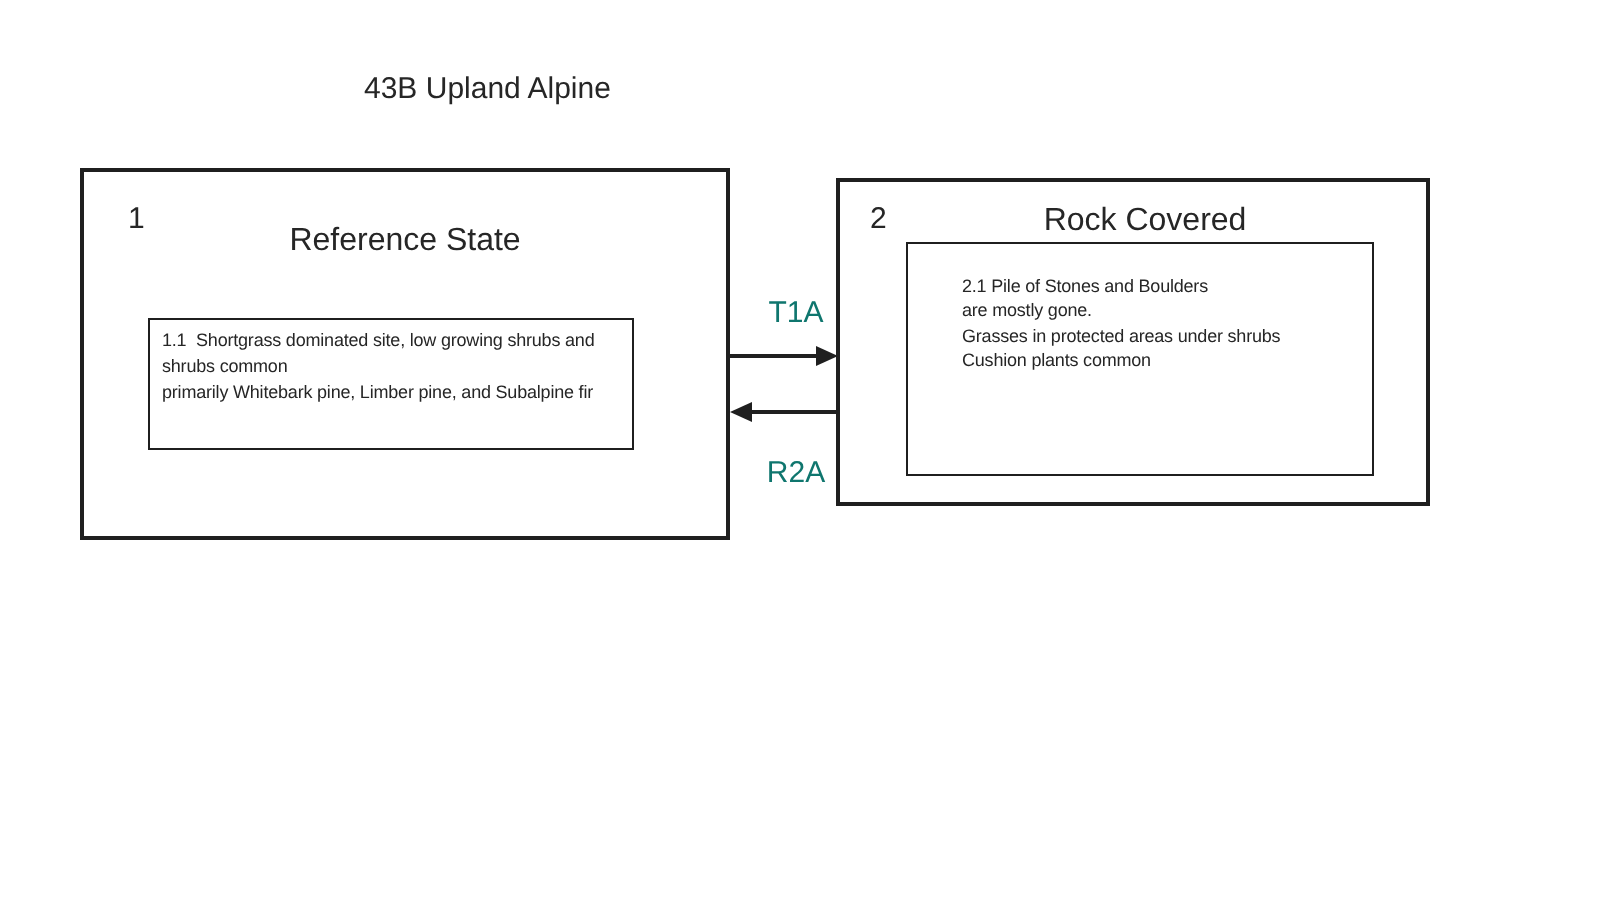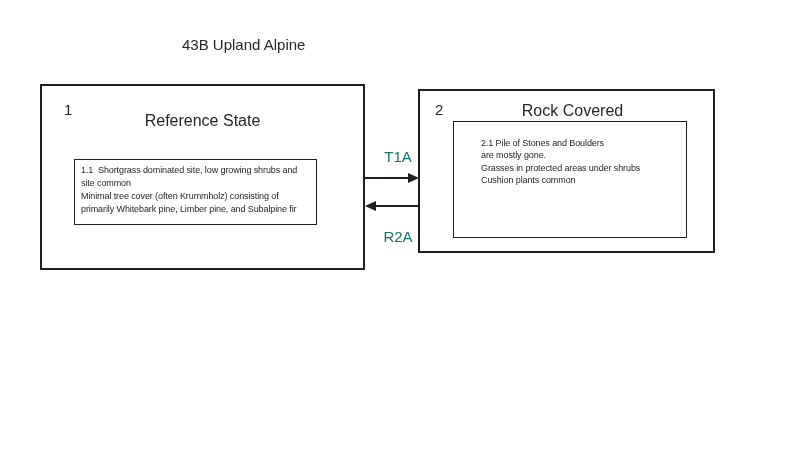--- a/index.html
+++ b/index.html
@@ -104,22 +104,21 @@
 
 <div class="canvas">
 
   <div class="diagram-title">43B Upland Alpine</div>
 
   <div class="state-box state-1">
     <span class="state-number">1</span>
     <div class="state-title">Reference State</div>
     <div class="community-box">
       <div class="community-line">1.1  Shortgrass dominated site, low growing shrubs and</div>
-      <div class="community-line">site common</div>
-      <div class="community-line">Minimal tree cover (often Krummholz) consisting of</div>
+      <div class="community-line">shrubs common</div>
       <div class="community-line">primarily Whitebark pine, Limber pine, and Subalpine fir</div>
     </div>
   </div>
 
   <div class="state-box state-2">
     <span class="state-number">2</span>
     <div class="state-title">Rock Covered</div>
     <div class="community-box">
       <div class="community-line">2.1 Pile of Stones and Boulders</div>
       <div class="community-line">are mostly gone.</div>

